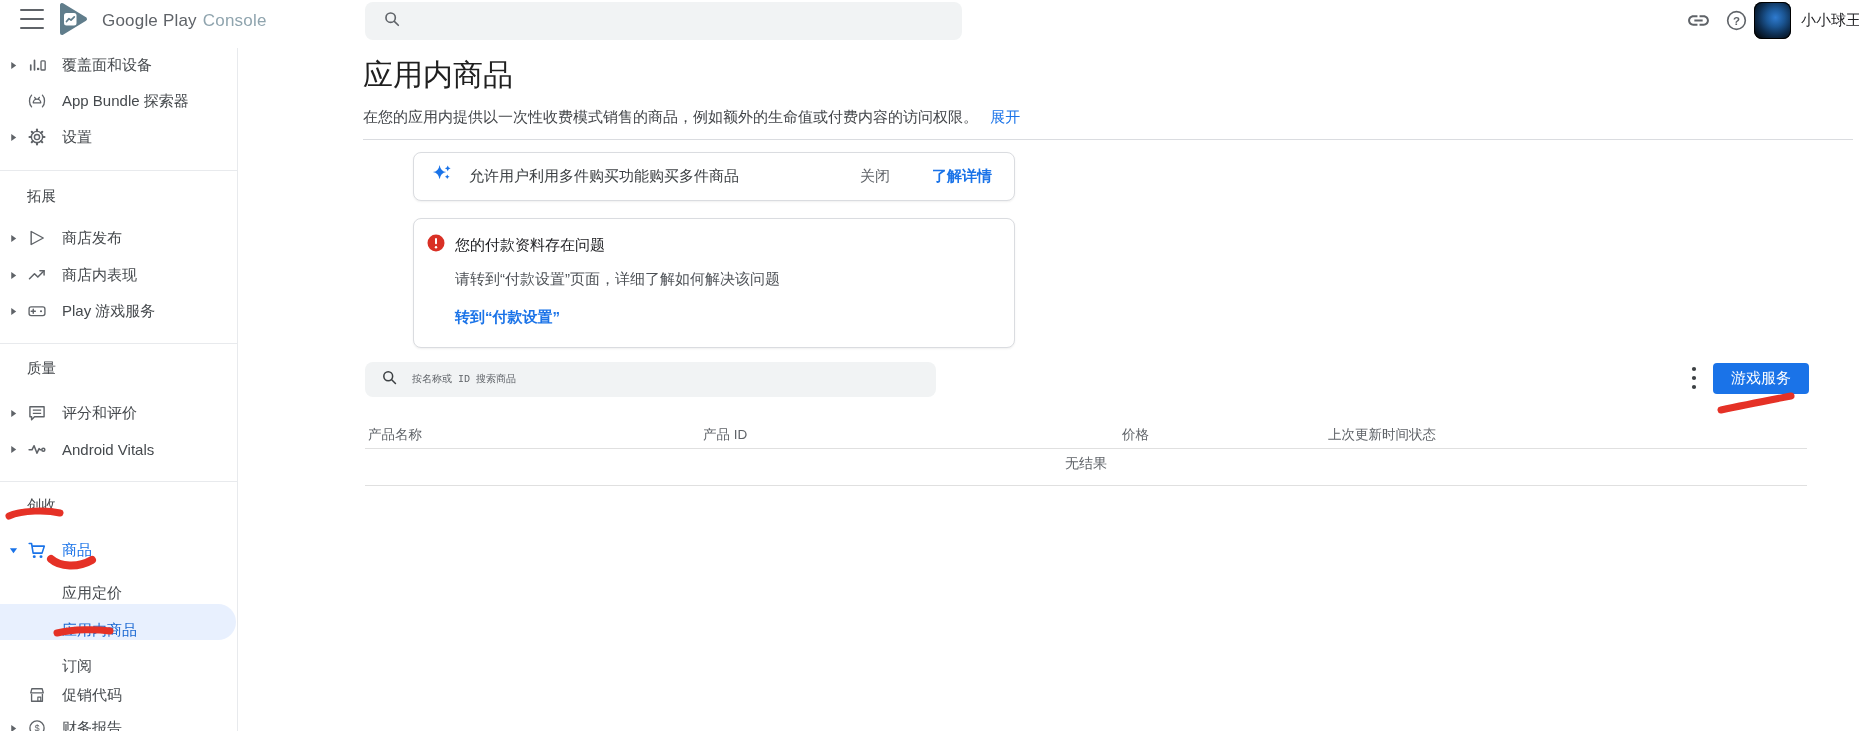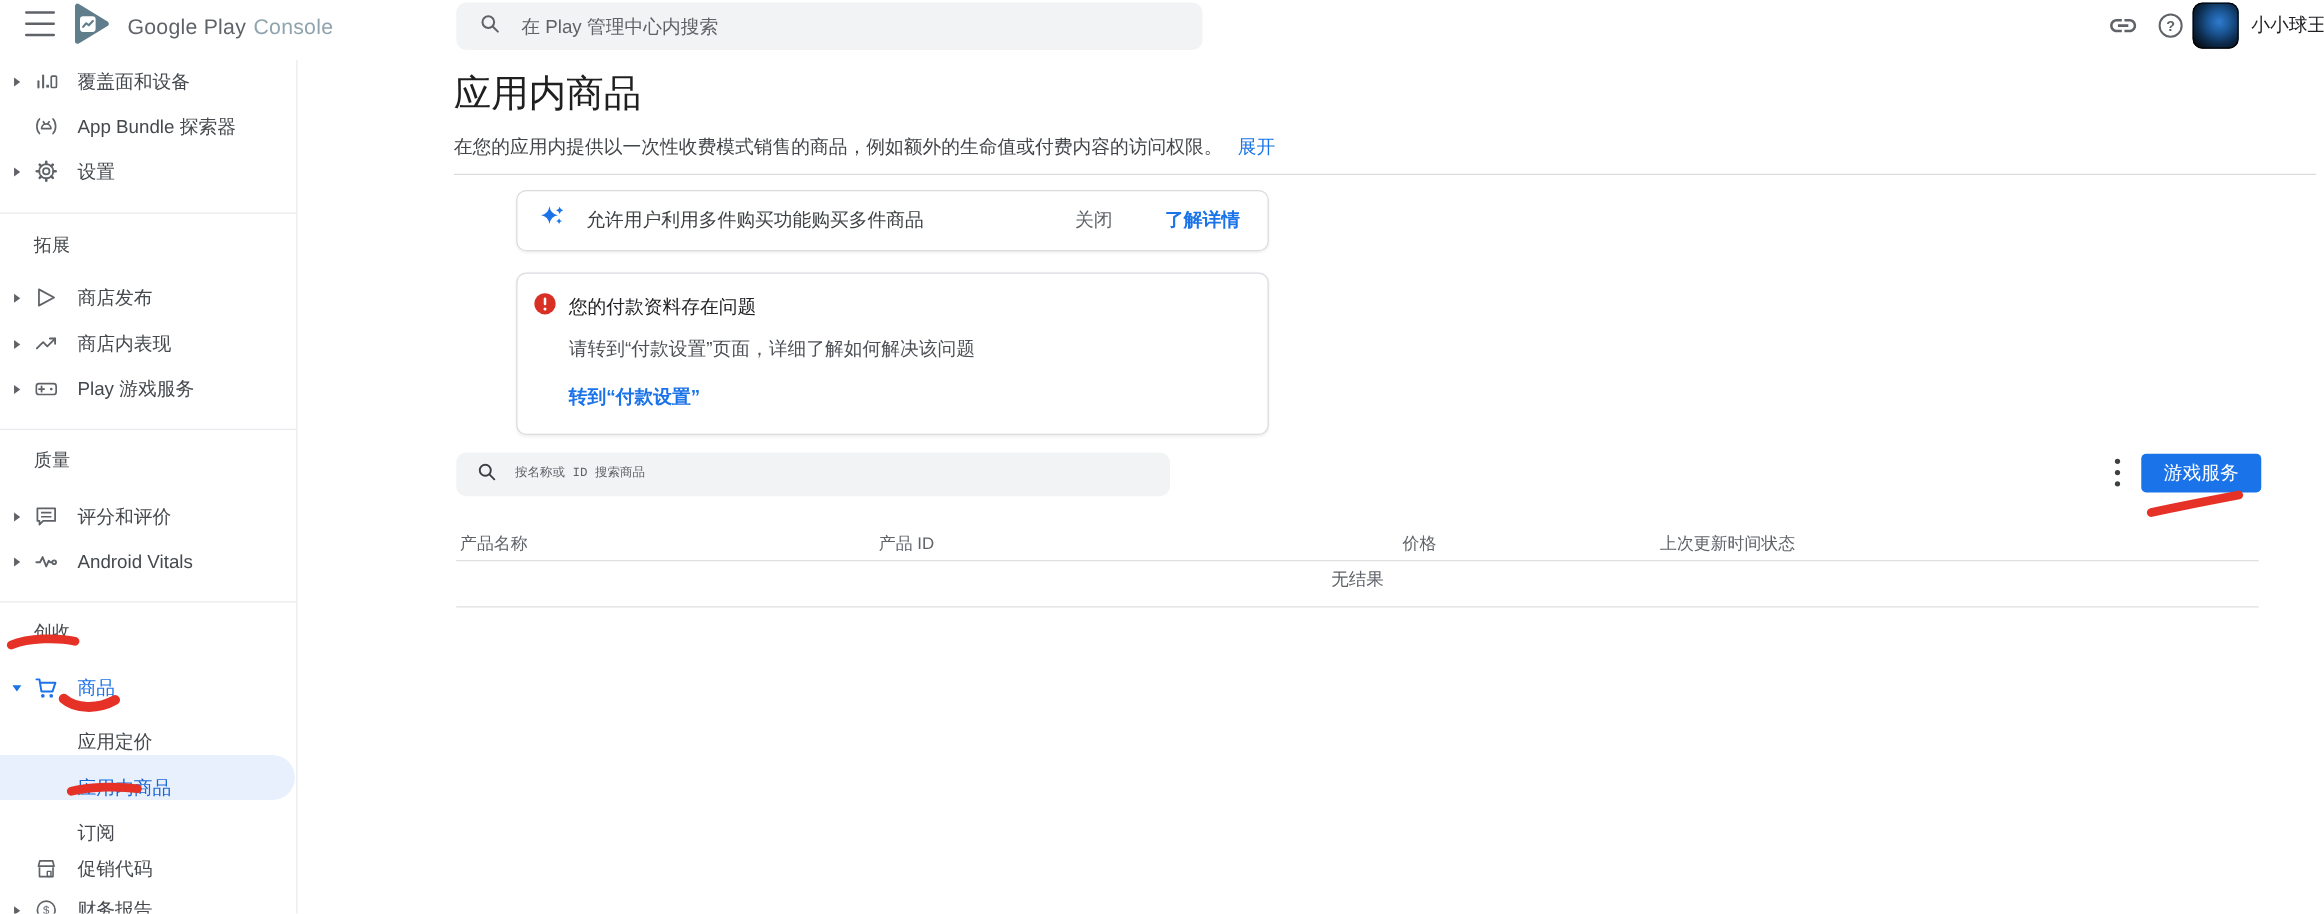--- a/index.html
+++ b/index.html
@@ -93,21 +93,20 @@
     </span>
   </div>
 
   <div class="abs topsearch">
     <span>
       <svg viewBox="0 0 20 20" width="18" height="18" fill="none" stroke="#5f6368" stroke-width="1.8" stroke-linecap="round">
         <circle cx="8.5" cy="8.5" r="5.2"></circle>
           <line x1="12.6" y1="12.6" x2="17" y2="17"></line>
       </svg>
     </span>
-    <input type="text" placeholder="在 Play 管理中心内搜索" style="">
   </div>
 
   <div class="abs tb-icon" style="left:1686px;top:8px;">
     <svg viewBox="0 0 24 24" width="25" height="25" fill="#5f6368">
       <path d="M3.9 12c0-1.71 1.39-3.1 3.1-3.1h4V7H7c-2.76 0-5 2.24-5 5s2.24 5 5 5h4v-1.9H7c-1.71 0-3.1-1.39-3.1-3.1zM8 13h8v-2H8v2zm9-6h-4v1.9h4c1.71 0 3.1 1.39 3.1 3.1s-1.39 3.1-3.1 3.1h-4V17h4c2.76 0 5-2.24 5-5s-2.24-5-5-5z"></path>
     </svg>
   </div>
 
   <div class="abs tb-icon" style="left:1725px;top:9px;">
     <svg viewBox="0 0 24 24" width="23" height="23">

